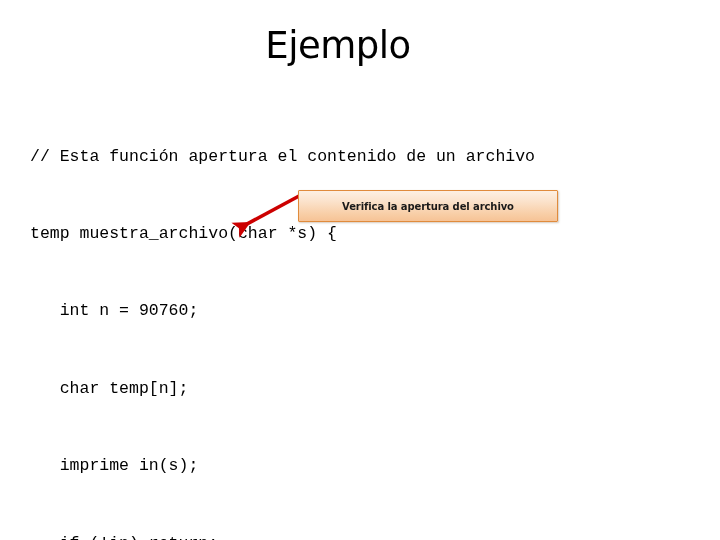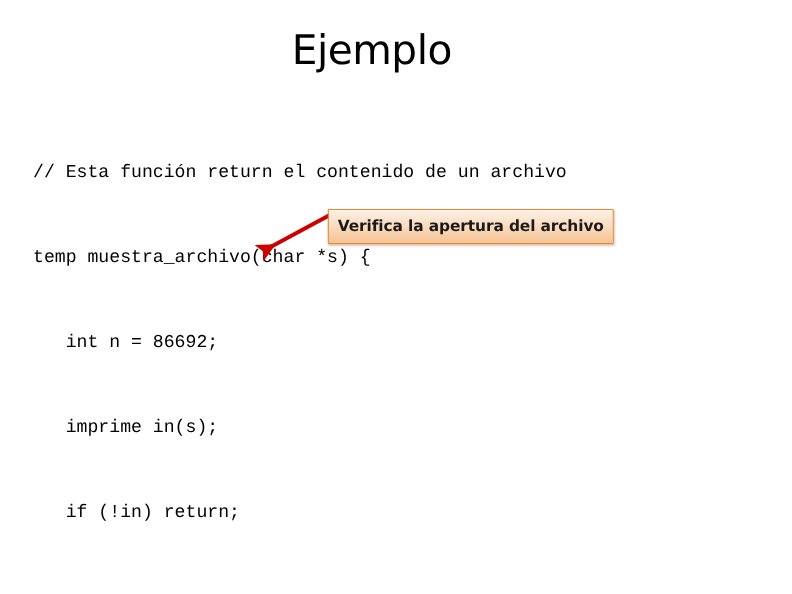--- a/index.html
+++ b/index.html
@@ -54,21 +54,21 @@
     border: 1px solid #e08b3c;
     border-radius: 1px;
     background: linear-gradient(to bottom, #fdf0e3 0%, #fbe2cb 35%, #f8cfa8 75%, #f6c396 100%);
     box-shadow: 1px 1px 2px rgba(120, 80, 40, 0.30);
     display: flex;
     align-items: center;
     justify-content: center;
   }
   #callout-text {
     font-family: "DejaVu Sans", sans-serif;
-    font-size: 14px;
+    font-size: 10px;
     font-weight: 700;
     color: #1a1a1a;
     white-space: pre;
     letter-spacing: -0.1px;
   }
   #callout-arrow {
     position: absolute;
     left: 225px;
     top: 186px;
     width: 90px;
@@ -77,23 +77,24 @@
   }
 </style>
 </head>
 <body>
 
 <div id="slide">
 
   <div id="slide-title">Ejemplo</div>
 
   <div id="code-block">
-    <div class="code-line">// Esta función return el contenido de un archivo</div>
+    <div class="code-line">// Esta función apertura el contenido de un archivo</div>
     <div class="code-line">temp muestra_archivo(char *s) {</div>
-    <div class="code-line">   int n = 86692;</div>
+    <div class="code-line">   int n = 90760;</div>
+    <div class="code-line">   char temp[n];</div>
     <div class="code-line">   imprime in(s);</div>
     <div class="code-line">   if (!in) return;</div>
     
     
     
     
     
     
     
     

